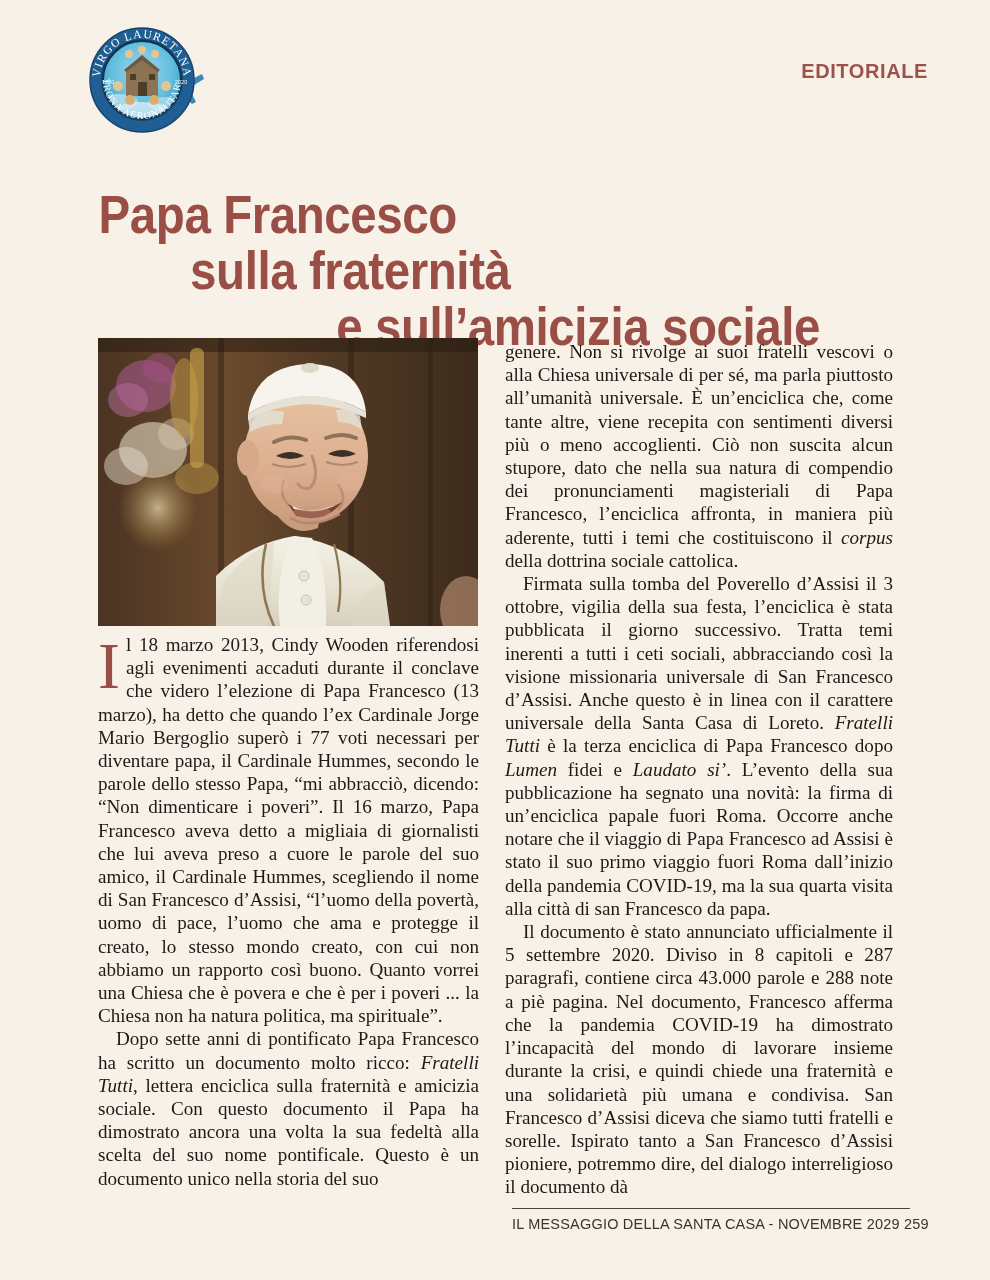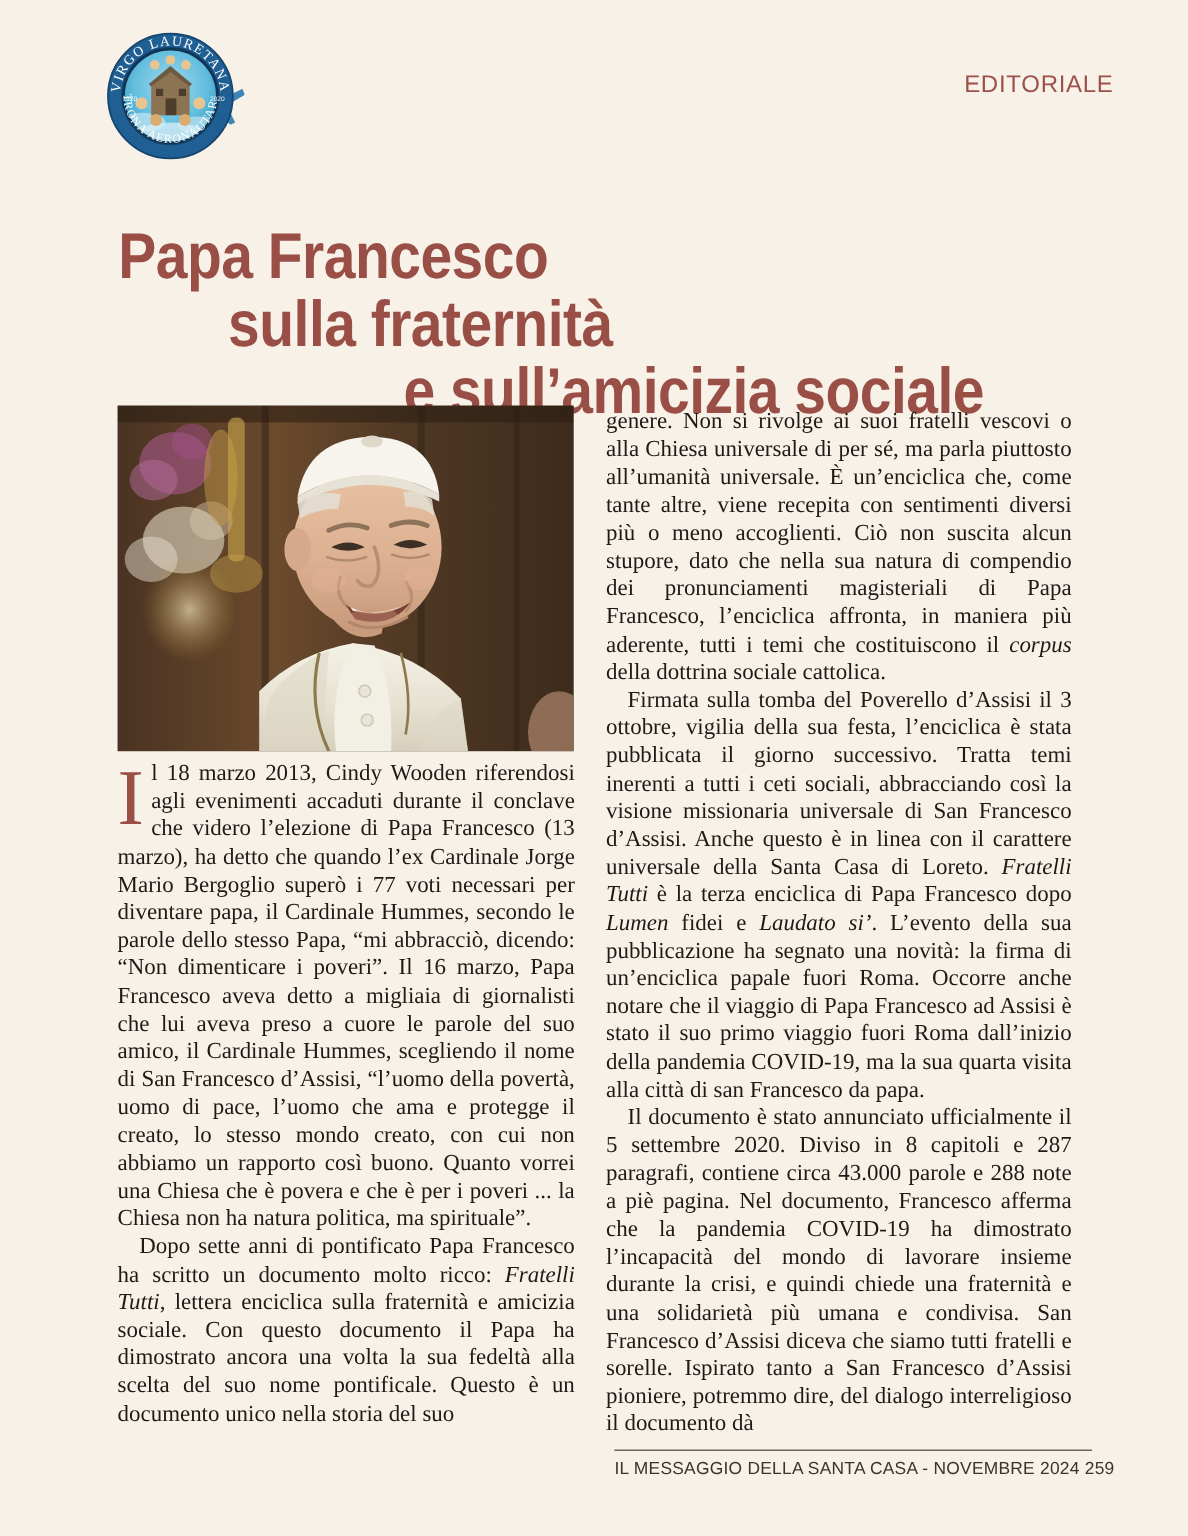--- a/index.html
+++ b/index.html
@@ -39,21 +39,21 @@
     width: 118px;
     height: 118px;
   }
   .logo svg { display: block; }
 
   .editoriale-label {
     position: absolute;
     right: 62px;
     top: 60px;
     font-family: "Liberation Sans", "DejaVu Sans", sans-serif;
-    font-weight: normal;
+    font-weight: bold;
     font-size: 20px;
     letter-spacing: 0.6px;
     color: #9d514b;
     text-align: right;
     white-space: nowrap;
   }
 
   .author-bar {
     position: absolute;
     left: 740px;
@@ -352,16 +352,16 @@
   </div>
 
   <div class="col col-right">
     <p class="no-indent">genere. Non si rivolge ai suoi fratelli vescovi o alla Chiesa universale di per sé, ma parla piuttosto all’umanità universale. È un’enciclica che, come tante altre, viene recepita con sentimenti diversi più o meno accoglienti. Ciò non suscita alcun stupore, dato che nella sua natura di compendio dei pronunciamenti magisteriali di Papa Francesco, l’enciclica affronta, in maniera più aderente, tutti i temi che costituiscono il <em>corpus</em> della dottrina sociale cattolica.</p>
     <p>Firmata sulla tomba del Poverello d’Assisi il 3 ottobre, vigilia della sua festa, l’enciclica è stata pubblicata il giorno successivo. Tratta temi inerenti a tutti i ceti sociali, abbracciando così la visione missionaria universale di San Francesco d’Assisi. Anche questo è in linea con il carattere universale della Santa Casa di Loreto. <em>Fratelli Tutti</em> è la terza enciclica di Papa Francesco dopo <em>Lumen</em> fidei e <em>Laudato si’</em>. L’evento della sua pubblicazione ha segnato una novità: la firma di un’enciclica papale fuori Roma. Occorre anche notare che il viaggio di Papa Francesco ad Assisi è stato il suo primo viaggio fuori Roma dall’inizio della pandemia COVID-19, ma la sua quarta visita alla città di san Francesco da papa.</p>
     <p>Il documento è stato annunciato ufficialmente il 5 settembre 2020. Diviso in 8 capitoli e 287 paragrafi, contiene circa 43.000 parole e 288 note a piè pagina. Nel documento, Francesco afferma che la pandemia COVID-19 ha dimostrato l’incapacità del mondo di lavorare insieme durante la crisi, e quindi chiede una fraternità e una solidarietà più umana e condivisa. San Francesco d’Assisi diceva che siamo tutti fratelli e sorelle. Ispirato tanto a San Francesco d’Assisi pioniere, potremmo dire, del dialogo interreligioso il documento dà</p>
   </div>
 
   <div class="footer">
     <div class="footer-rule"></div>
-    <div class="footer-text">IL MESSAGGIO DELLA SANTA CASA - NOVEMBRE 2024 259</div>
+    <div class="footer-text">IL MESSAGGIO DELLA SANTA CASA - NOVEMBRE 2029 259</div>
   </div>
 
 </div>
 
 </body></html>

